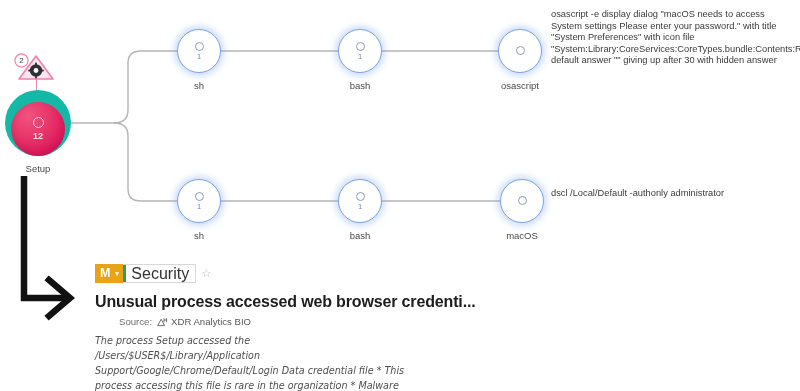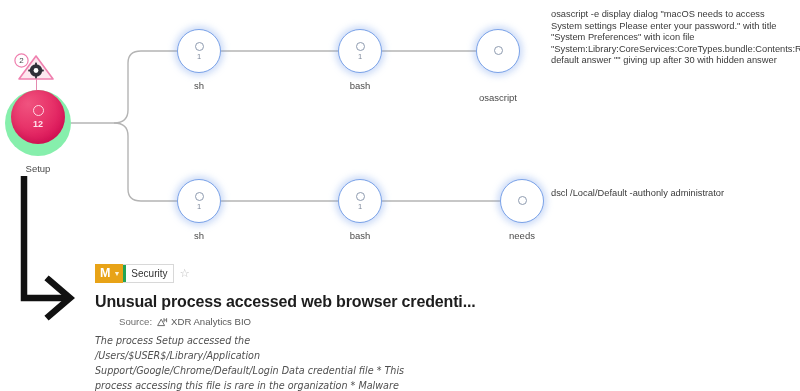--- a/index.html
+++ b/index.html
@@ -37,22 +37,22 @@
     font-family:"Liberation Sans", sans-serif;
   }
   .node-label{
     margin-top:7px;font-size:9.5px;color:#4a4a4a;white-space:nowrap;
   }
 
   
   .root-wrap{position:absolute;left:5px;top:90px;display:flex;flex-direction:column;align-items:center;}
   .root-halo{
     width:66px;height:66px;border-radius:50%;
-    background:#86efac;
-    display:flex;align-items:flex-start;justify-content:center;
+    background:#14b8a6;
+    display:flex;align-items:flex-end;justify-content:center;
     position:relative;
   }
   .root-circle{
     width:54px;height:54px;border-radius:50%;
     background:radial-gradient(circle at 32% 26%, #f0537f 0%, #e8346a 42%, #d2004f 100%);
     display:flex;flex-direction:column;align-items:center;justify-content:center;
     box-shadow:inset 0 -3px 7px rgba(150,0,50,0.22);
   }
   .root-glyph{width:11px;height:11px;border-radius:50%;border:1.5px solid #ffd9e4;box-sizing:border-box;}
   .root-count{font-size:9px;line-height:10px;color:#ffe2ec;margin-top:3px;font-weight:bold;}
@@ -81,21 +81,21 @@
     background:#e8a317;height:19px;padding:0 3px 0 5px;box-sizing:border-box;
   }
   .sev-letter{font-size:12.5px;color:#ffffff;font-weight:bold;line-height:19px;}
   .sev-caret{margin-left:3px;font-size:7px;color:#fff3d6;line-height:19px;}
   .cat-chip{
     display:flex;align-items:center;height:19px;
     border:1px solid #d8d8d8;border-left:none;background:#ffffff;
     padding:0 6px 0 0;box-sizing:border-box;
   }
   .cat-bar{width:3px;height:17px;background:#23a455;margin-right:5px;}
-  .cat-text{font-size:10px;color:#333333;line-height:19px;}
+  .cat-text{font-size:16px;color:#333333;line-height:19px;}
   .star-icon{margin-left:5px;font-size:11.5px;color:#b9b9b9;line-height:19px;}
 
   .card-title{
     margin-top:10px;font-size:16px;font-weight:bold;color:#1d1d1d;
     letter-spacing:-0.15px;white-space:nowrap;
   }
   .card-source{
     margin-top:4px;display:flex;align-items:center;font-size:9.6px;color:#6e6e6e;
     position:relative;height:13px;margin-left:24px;
   }
@@ -172,21 +172,21 @@
     </div>
 
     <div class="node" style="left:338px;top:29px;">
       <div class="node-circle">
         <div class="node-glyph"></div>
         <div class="node-count">1</div>
       </div>
       <div class="node-label">bash</div>
     </div>
 
-    <div class="node" style="left:476px;top:29px;gap:12px;">
+    <div class="node" style="left:498px;top:29px;">
       <div class="node-circle">
         <div class="node-glyph"></div>
         <div class="node-count"></div>
       </div>
       <div class="node-label">osascript</div>
     </div>
 
     <div class="node" style="left:177px;top:179px;">
       <div class="node-circle">
         <div class="node-glyph"></div>
@@ -201,21 +201,21 @@
         <div class="node-count">1</div>
       </div>
       <div class="node-label">bash</div>
     </div>
 
     <div class="node" style="left:500px;top:179px;">
       <div class="node-circle">
         <div class="node-glyph"></div>
         <div class="node-count"></div>
       </div>
-      <div class="node-label">needs</div>
+      <div class="node-label">macOS</div>
     </div>
 
     <div class="cmd" id="cmd-top">osascript -e display dialog "macOS needs to access System settings Please enter your password." with title "System Preferences" with icon file "System:Library:CoreServices:CoreTypes.bundle:Contents:Resources:ToolbarAdvanced.icns" default answer "" giving up after 30 with hidden answer</div>
     <div class="cmd" id="cmd-bottom">dscl /Local/Default -authonly administrator</div>
   </div>
 
   <div class="big-arrow">
     <svg width="80" height="170" viewBox="0 0 80 170">
       <path d="M 6 2 L 6 122 L 48 122" fill="none" stroke="#111111" stroke-width="6.5" stroke-linecap="square" stroke-linejoin="miter"></path>
       <path d="M 31 104 L 52 122 L 31 140" fill="none" stroke="#111111" stroke-width="6.5" stroke-linecap="square" stroke-linejoin="miter"></path>

